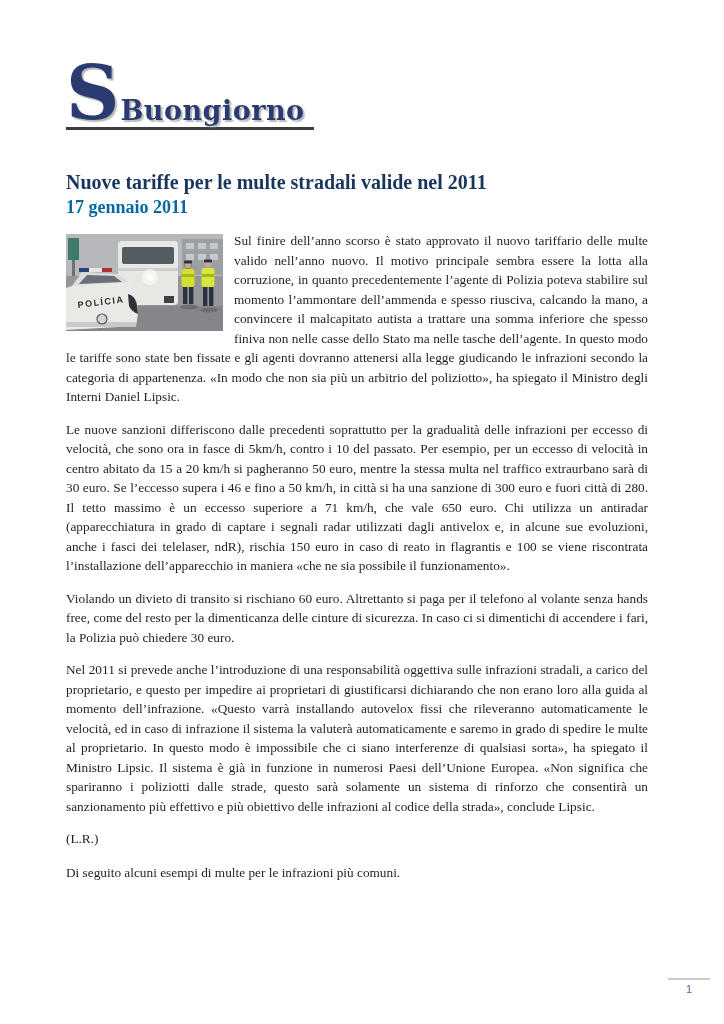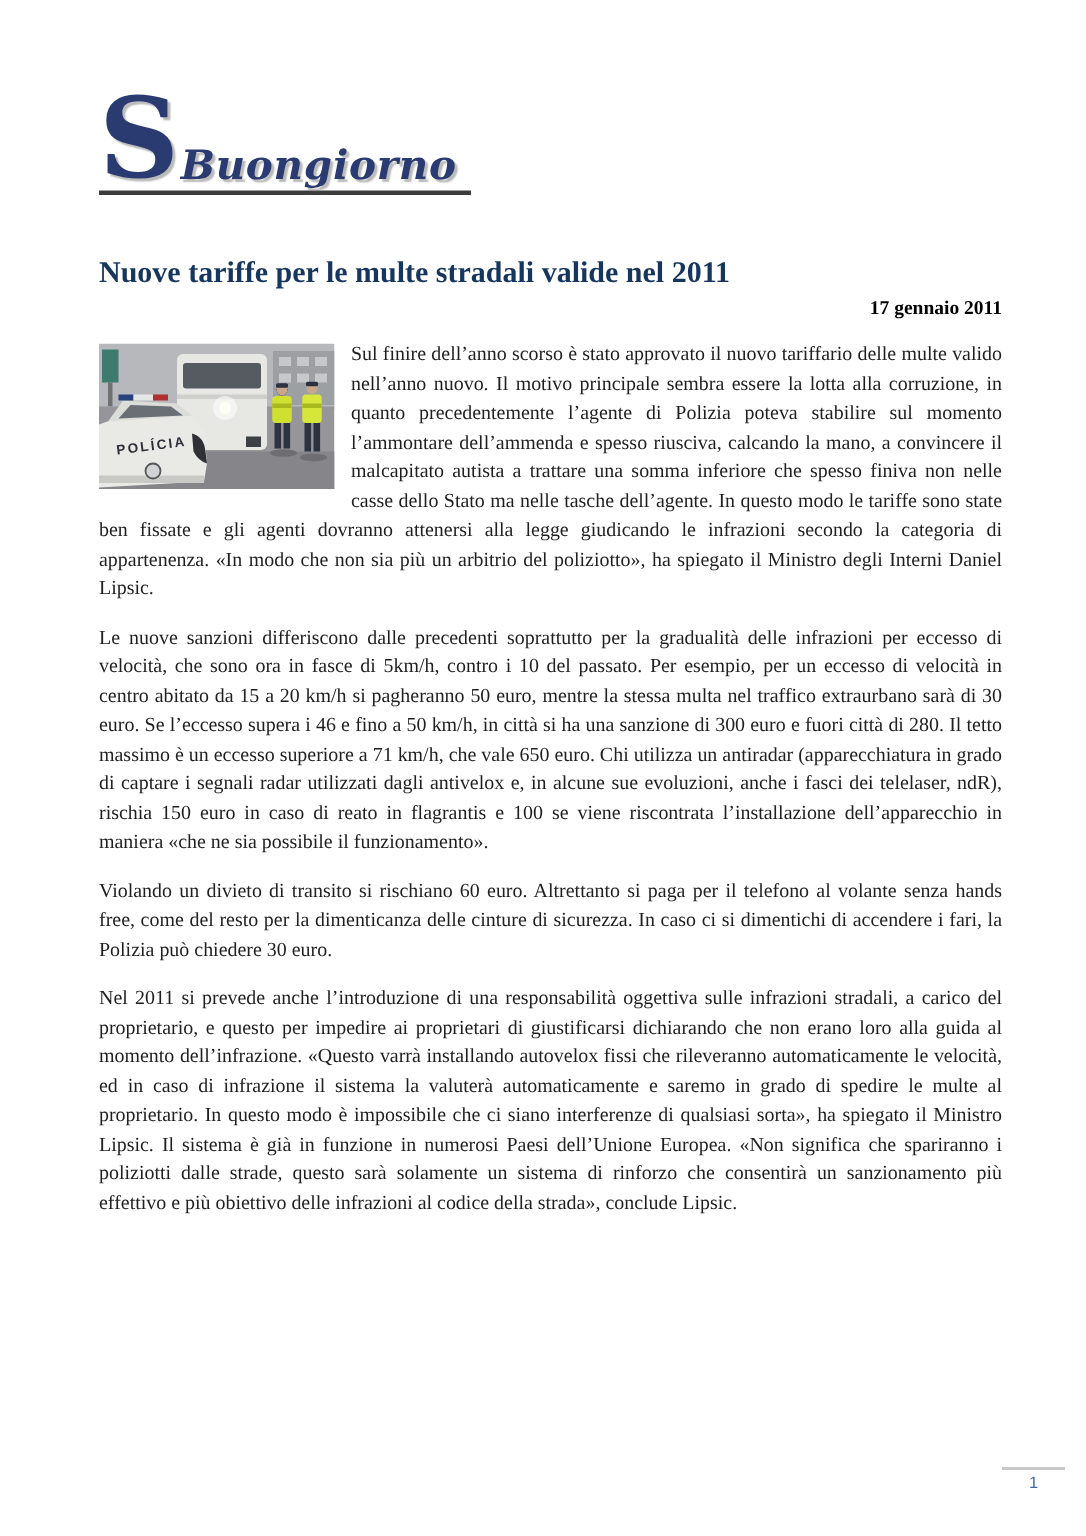--- a/index.html
+++ b/index.html
@@ -25,21 +25,21 @@
     text-shadow: 2px 2px 1px rgba(130,130,130,0.55);
     display: flex;
     align-items: flex-end;
   }
   .logo-s {
     font-family: "DejaVu Serif", serif;
     font-size: 74px;
     line-height: 62px;
     font-weight: bold;
   }
-  .logo-words { display: flex; flex-direction: row; margin-left: 1px; font-style: italic; }
+  .logo-words { display: flex; flex-direction: row; margin-left: 1px; }
   .logo-word-top {
     font-family: "DejaVu Serif", serif;
     font-size: 27px;
     line-height: 27px;
     font-weight: bold;
     letter-spacing: 0.5px;
   }
   .logo-word-bottom {
     font-family: "DejaVu Serif", serif;
     font-size: 37px;
@@ -51,35 +51,34 @@
   .logo-reg {
     font-size: 11px;
     vertical-align: super;
     text-shadow: none;
   }
 
   
   .content {
     position: absolute;
     left: 66px;
-    right: 56px;
+    right: 76px;
     top: 170px;
   }
   .article-title {
     font-size: 20px;
     font-weight: bold;
     color: #17365d;
     line-height: 25px;
   }
   .article-date {
-    font-size: 13px;
-    font-weight: bold;
-    color: #000000;
+    font-size: 18px;
+    font-weight: bold;
+    color: #0369a1;
     margin-top: 2px;
-    text-align: right;
   }
   .article-body {
     margin-top: 13px;
     font-size: 13.3px;
     line-height: 19.5px;
     color: #1f1f1f;
     text-align: justify;
   }
   .article-body p { margin: 0 0 13px 0; }
   .photo-wrap {
@@ -187,20 +186,22 @@
               <rect x="135.5" y="40" width="13" height="3" fill="#aab820"></rect>
               <rect x="137" y="53" width="4.4" height="19" fill="#2c3240"></rect>
               <rect x="143" y="53" width="4.4" height="19" fill="#2c3240"></rect>
             </g>
           </svg>
         </span><span>Sul finire dell’anno scorso è stato approvato il nuovo tariffario delle multe valido nell’anno nuovo. Il motivo principale sembra essere la lotta alla corruzione, in quanto precedentemente l’agente di Polizia poteva stabilire sul momento l’ammontare dell’ammenda e spesso riusciva, calcando la mano, a convincere il malcapitato autista a trattare una somma inferiore che spesso finiva non nelle casse dello Stato ma nelle tasche dell’agente. In questo modo le tariffe sono state ben fissate e gli agenti dovranno attenersi alla legge giudicando le infrazioni secondo la categoria di appartenenza. «In modo che non sia più un arbitrio del poliziotto», ha spiegato il Ministro degli Interni Daniel Lipsic.</span>
       </p>
       <p>Le nuove sanzioni differiscono dalle precedenti soprattutto per la gradualità delle infrazioni per eccesso di velocità, che sono ora in fasce di 5km/h, contro i 10 del passato. Per esempio, per un eccesso di velocità in centro abitato da 15 a 20 km/h si pagheranno 50 euro, mentre la stessa multa nel traffico extraurbano sarà di 30 euro. Se l’eccesso supera i 46 e fino a 50 km/h, in città si ha una sanzione di 300 euro e fuori città di 280. Il tetto massimo è un eccesso superiore a 71 km/h, che vale 650 euro. Chi utilizza un antiradar (apparecchiatura in grado di captare i segnali radar utilizzati dagli antivelox e, in alcune sue evoluzioni, anche i fasci dei telelaser, ndR), rischia 150 euro in caso di reato in flagrantis e 100 se viene riscontrata l’installazione dell’apparecchio in maniera «che ne sia possibile il funzionamento».</p>
       <p>Violando un divieto di transito si rischiano 60 euro. Altrettanto si paga per il telefono al volante senza hands free, come del resto per la dimenticanza delle cinture di sicurezza. In caso ci si dimentichi di accendere i fari, la Polizia può chiedere 30 euro.</p>
       <p>Nel 2011 si prevede anche l’introduzione di una responsabilità oggettiva sulle infrazioni stradali, a carico del proprietario, e questo per impedire ai proprietari di giustificarsi dichiarando che non erano loro alla guida al momento dell’infrazione. «Questo varrà installando autovelox fissi che rileveranno automaticamente le velocità, ed in caso di infrazione il sistema la valuterà automaticamente e saremo in grado di spedire le multe al proprietario. In questo modo è impossibile che ci siano interferenze di qualsiasi sorta», ha spiegato il Ministro Lipsic. Il sistema è già in funzione in numerosi Paesi dell’Unione Europea. «Non significa che spariranno i poliziotti dalle strade, questo sarà solamente un sistema di rinforzo che consentirà un sanzionamento più effettivo e più obiettivo delle infrazioni al codice della strada», conclude Lipsic.</p>
+      <p class="signature">(L.R.)</p>
+      <p class="closing">Di seguito alcuni esempi di multe per le infrazioni più comuni.</p>
     </div>
   </div>
 
   <div class="footer">
     <div class="footer-rule"></div>
     <div class="footer-page-number">1</div>
   </div>
 
 </div>
 

